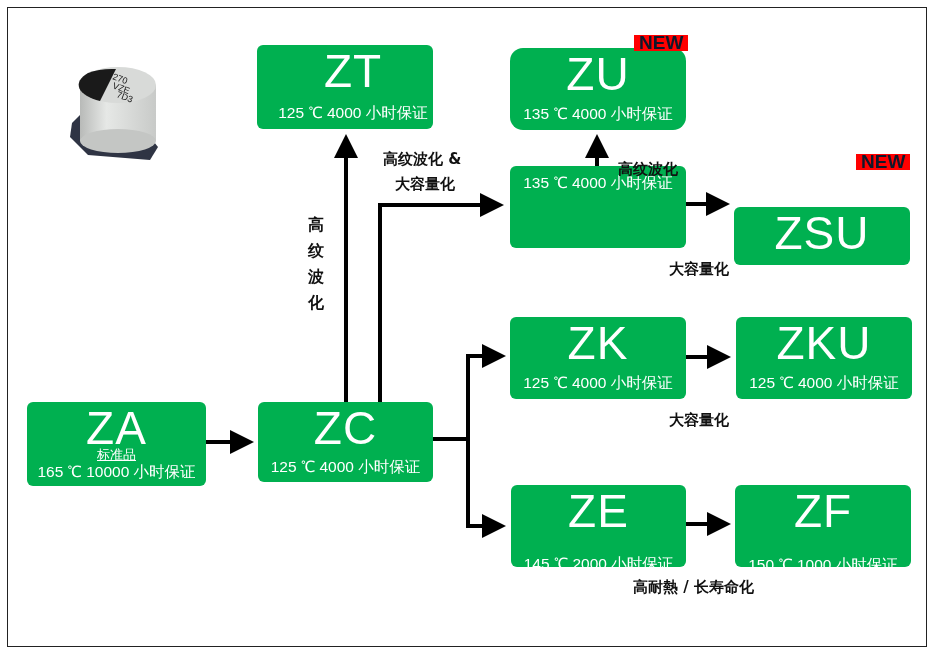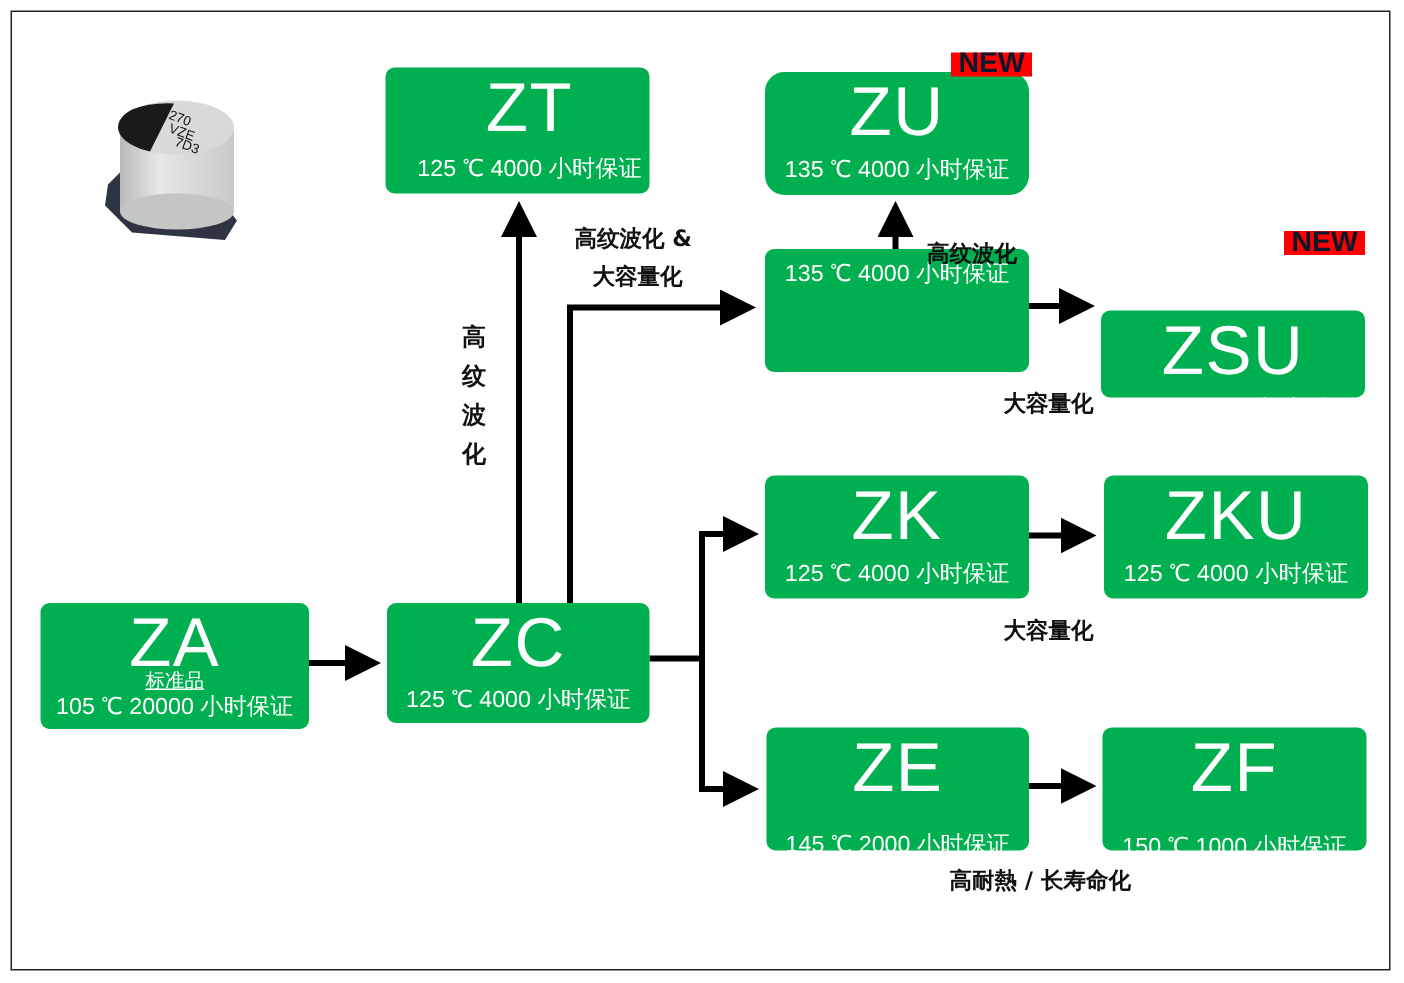--- a/index.html
+++ b/index.html
@@ -62,21 +62,21 @@
     <polyline points="468,528 468,356 502,356" marker-end="url(#ah)" stroke-width="4"></polyline>
     <polyline points="468,439 468,526 502,526" marker-end="url(#ah)" stroke-width="4"></polyline>
     <line x1="686" y1="357" x2="727" y2="357" marker-end="url(#ah)" stroke-width="4"></line>
     <line x1="686" y1="524" x2="727" y2="524" marker-end="url(#ah)" stroke-width="4"></line>
   </g>
 </svg>
 
 <div class="node" style="left:27px;top:402px;width:179px;height:84px;">
   <span class="code">ZA</span>
   <span class="sub">标准品</span>
-  <span class="spec">105 ℃ 20000 小时保证</span>
+  <span class="spec">165 ℃ 10000 小时保证</span>
 </div>
 
 <div class="node" style="left:258px;top:402px;width:175px;height:80px;">
   <span class="code">ZC</span>
   <span class="spec" style="margin-top:6px">125 ℃ 4000 小时保证</span>
 </div>
 
 <div class="node" style="left:257px;top:45px;width:176px;height:84px;padding-left:16px;">
   <span class="code">ZT</span>
   <span class="spec" style="margin-top:9px">125 ℃ 4000 小时保证</span>

